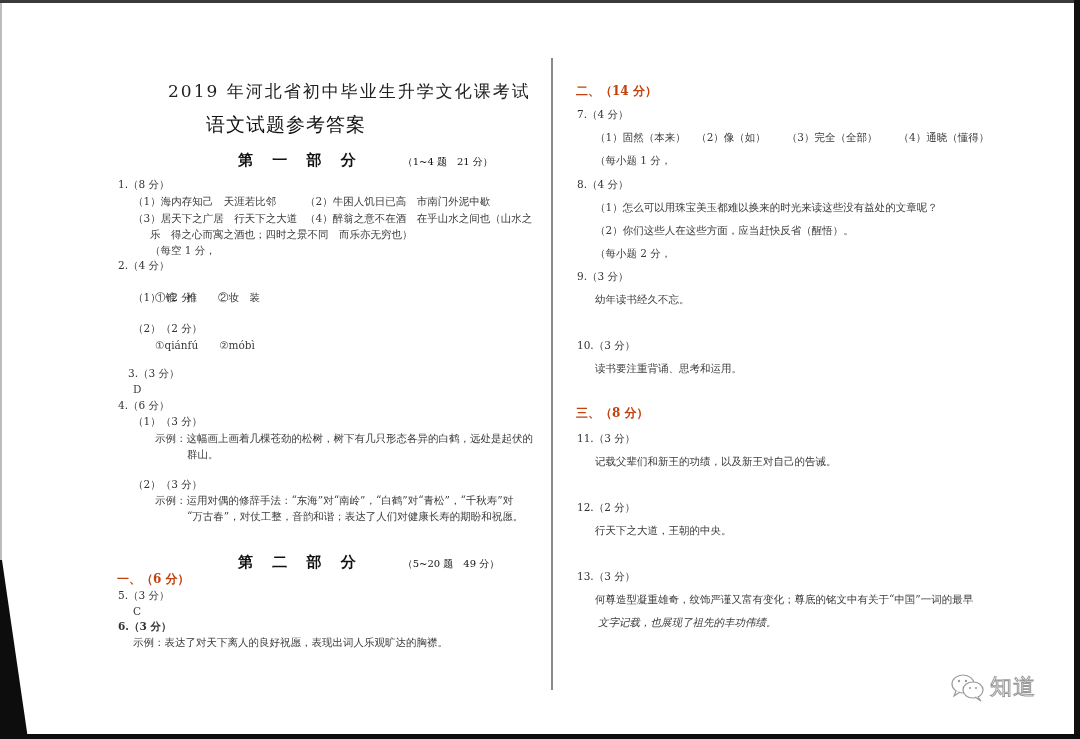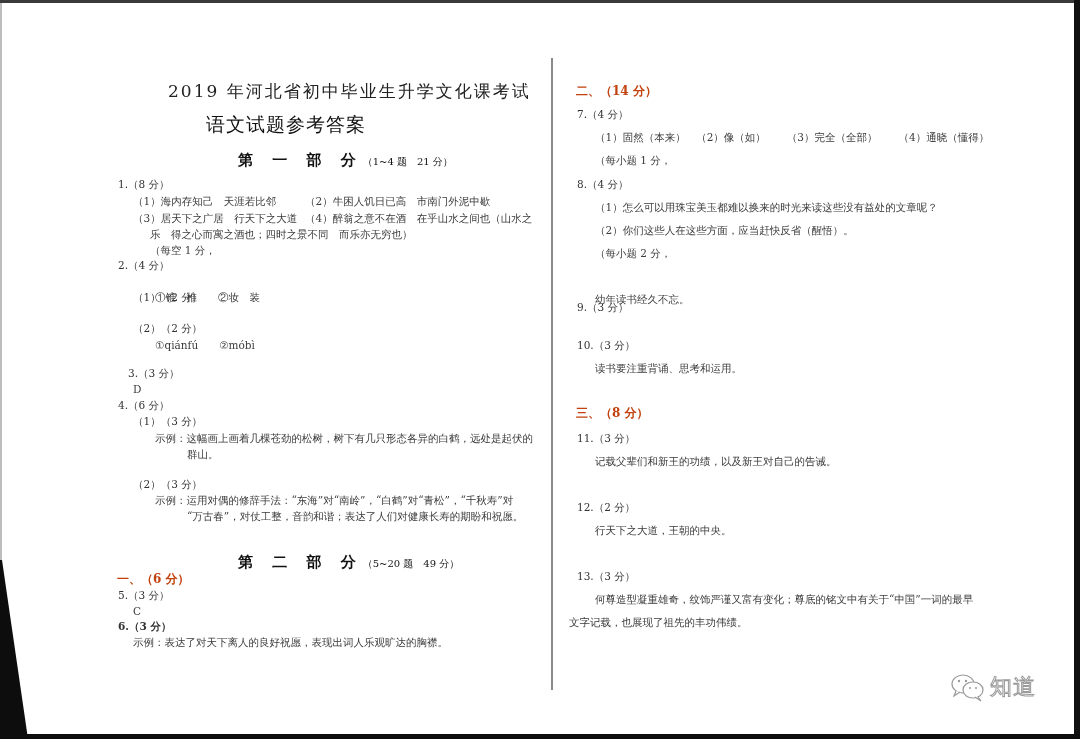--- a/index.html
+++ b/index.html
@@ -19,21 +19,21 @@
     }
     .frame-left-line { position: absolute; left: 0; top: 0; width: 2px; height: 739px; background: #bdbdbd; }
 
     .divider { position: absolute; left: 551px; top: 58px; width: 2px; height: 632px; background: #8a8a8a; }
 
     .t { position: absolute; white-space: nowrap; font-size: 10.5px; line-height: 14px; color: #333; }
     .title-main { position: absolute; left: 168px; top: 80px; font-size: 17px; letter-spacing: 2px; color: #222; white-space: nowrap; }
     .title-sub { position: absolute; left: 206px; top: 112px; font-size: 19px; font-weight: normal; letter-spacing: 1px; color: #111; font-family: "DejaVu Sans", "Liberation Sans", sans-serif; white-space: nowrap; }
     .part-head { position: absolute; white-space: nowrap; color: #111; }
     .part-head .big { font-size: 15px; font-weight: bold; letter-spacing: 7px; font-family: "DejaVu Sans", "Liberation Sans", sans-serif; }
-    .part-head .small { font-size: 10px; }
+    .part-head .small { font-size: 10px; margin-left: 40px; }
     .sec { font-size: 12px; font-weight: bold; color: #c2410c; }
     .ans { color: #3a3a3a; }
 
     .watermark { position: absolute; left: 950px; top: 672px; display: flex; align-items: flex-start; gap: 4px; }
     .watermark .label { font-family: "DejaVu Sans", "Liberation Sans", sans-serif; font-size: 22px; color: #fff;
       -webkit-text-stroke: 1px #9a9a9a; letter-spacing: 1px; }
   </style>
 </head>
 <body>
 
@@ -113,21 +113,21 @@
   </div>
 
   <div>
     <div class="t" style="left:577px; top:177px;">8.（4 分）</div>
     <div class="t ans" style="left:595px; top:200px;">（1）怎么可以用珠宝美玉都难以换来的时光来读这些没有益处的文章呢？</div>
     <div class="t ans" style="left:595px; top:223px;">（2）你们这些人在这些方面，应当赶快反省（醒悟）。</div>
     <div class="t ans" style="left:595px; top:246px;">（每小题 2 分，</div>
   </div>
 
   <div>
-    <div class="t" style="left:577px; top:269px;margin-top:31px;">9.（3 分）</div>
+    <div class="t" style="left:577px; top:269px;">9.（3 分）</div>
     <div class="t ans" style="left:595px; top:292px;">幼年读书经久不忘。</div>
   </div>
 
   <div>
     <div class="t" style="left:577px; top:338px;">10.（3 分）</div>
     <div class="t ans" style="left:595px; top:361px;">读书要注重背诵、思考和运用。</div>
   </div>
 
   <div class="t sec" style="left:576px; top:406px;">三、（8 分）</div>
 
@@ -137,21 +137,21 @@
   </div>
 
   <div>
     <div class="t" style="left:577px; top:500px;">12.（2 分）</div>
     <div class="t ans" style="left:595px; top:523px;">行天下之大道，王朝的中央。</div>
   </div>
 
   <div>
     <div class="t" style="left:577px; top:569px;">13.（3 分）</div>
     <div class="t ans" style="left:595px; top:592px;">何尊造型凝重雄奇，纹饰严谨又富有变化；尊底的铭文中有关于“中国”一词的最早</div>
-    <div class="t ans" style="left:569px; top:615px;">文字记载，也展现了祖先的丰功伟绩。</div>
+    <div class="t ans" style="left:598px; top:615px;font-style:italic;">文字记载，也展现了祖先的丰功伟绩。</div>
   </div>
 </div>
 
 <div class="watermark">
   <svg width="36" height="30" viewBox="0 0 36 30">
     <ellipse cx="13" cy="12" rx="11" ry="9" fill="#fff" stroke="#9a9a9a" stroke-width="1.2"></ellipse>
     <path d="M6 19 L4 24 L10 20" fill="#fff" stroke="#9a9a9a" stroke-width="1.2"></path>
     <ellipse cx="23" cy="18" rx="10" ry="8" fill="#fff" stroke="#9a9a9a" stroke-width="1.2"></ellipse>
     <path d="M28 25 L31 29 L25 25" fill="#fff" stroke="#9a9a9a" stroke-width="1.2"></path>
     <circle cx="9" cy="9" r="1.2" fill="#9a9a9a"></circle>

